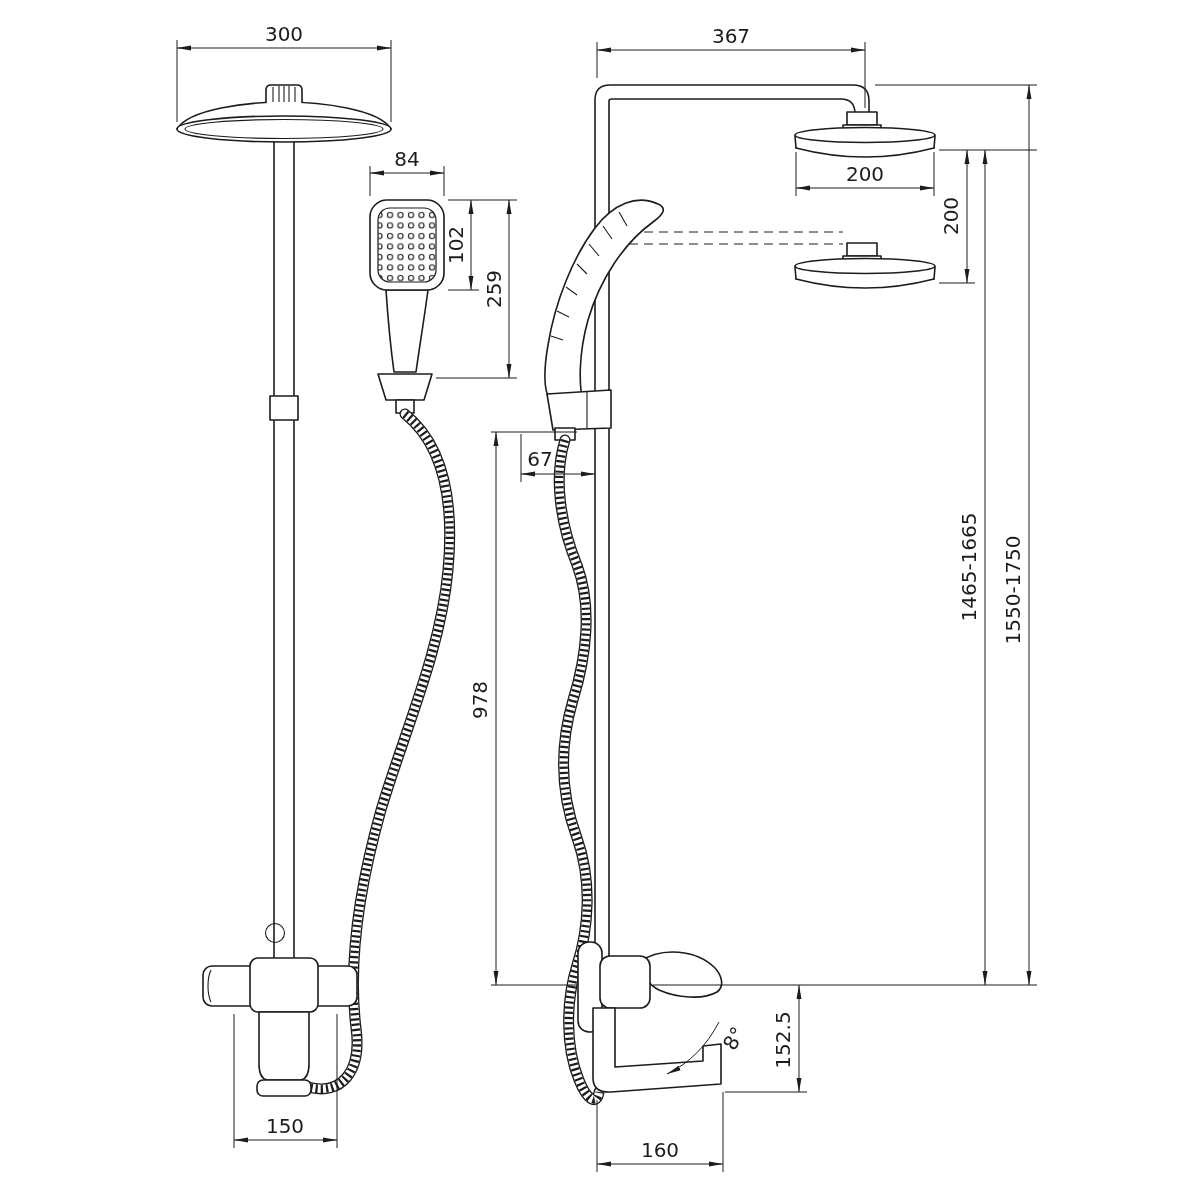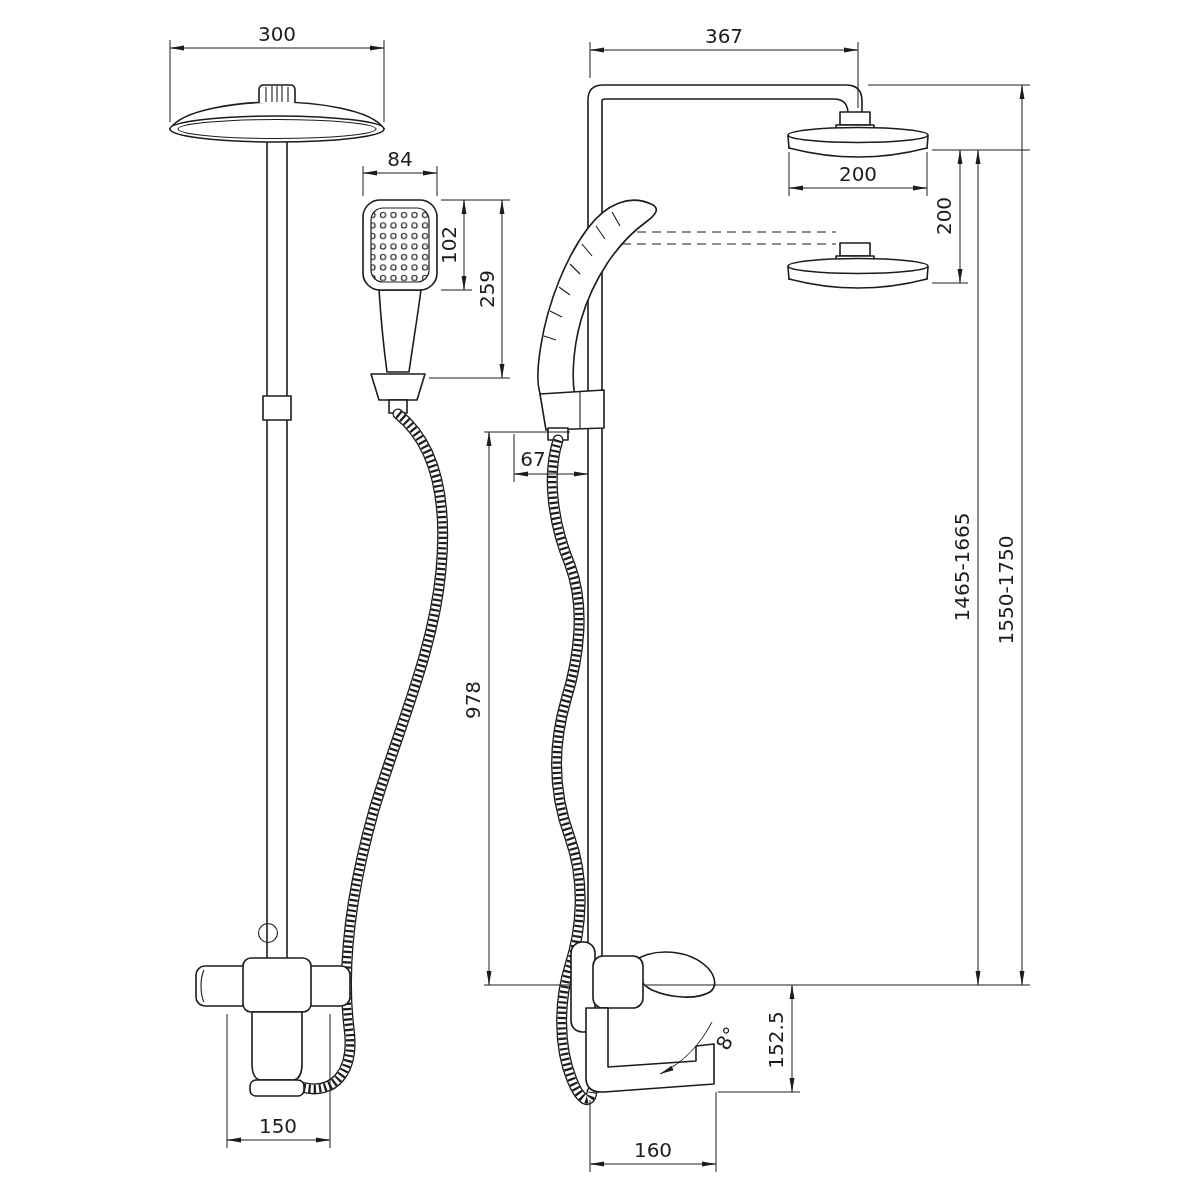--- a/index.html
+++ b/index.html
@@ -1,16 +1,16 @@
 <!DOCTYPE html>
 <html><head>
 <meta charset="utf-8">
 <style>
   html,body{margin:0;padding:0;background:#ffffff;}
-  .stage{width:1175px;height:1200px;background:#ffffff;position:relative;overflow:hidden;}
+  .stage{width:1175px;height:1200px;background:#ffffff;position:relative;overflow:hidden;padding-left:7px;}
   svg{display:block;}
   .part{fill:none;stroke:#1c1c1c;stroke-width:1.6;stroke-linejoin:round;stroke-linecap:round;}
   .partw{fill:#ffffff;stroke:#1c1c1c;stroke-width:1.6;stroke-linejoin:round;}
   .thin{fill:none;stroke:#1c1c1c;stroke-width:1.1;}
   .dim{fill:none;stroke:#1c1c1c;stroke-width:1;}
   .dash{stroke-dasharray:9 6;}
   .hoseO{fill:none;stroke:#1c1c1c;stroke-width:11;stroke-linecap:round;}
   .hoseI{fill:none;stroke:#ffffff;stroke-width:8.4;stroke-linecap:round;}
   .hoseR{fill:none;stroke:#1c1c1c;stroke-width:8.4;stroke-dasharray:2.2 3;}
   text{font-family:"DejaVu Sans","Liberation Sans",sans-serif;font-size:20px;fill:#1c1c1c;}

